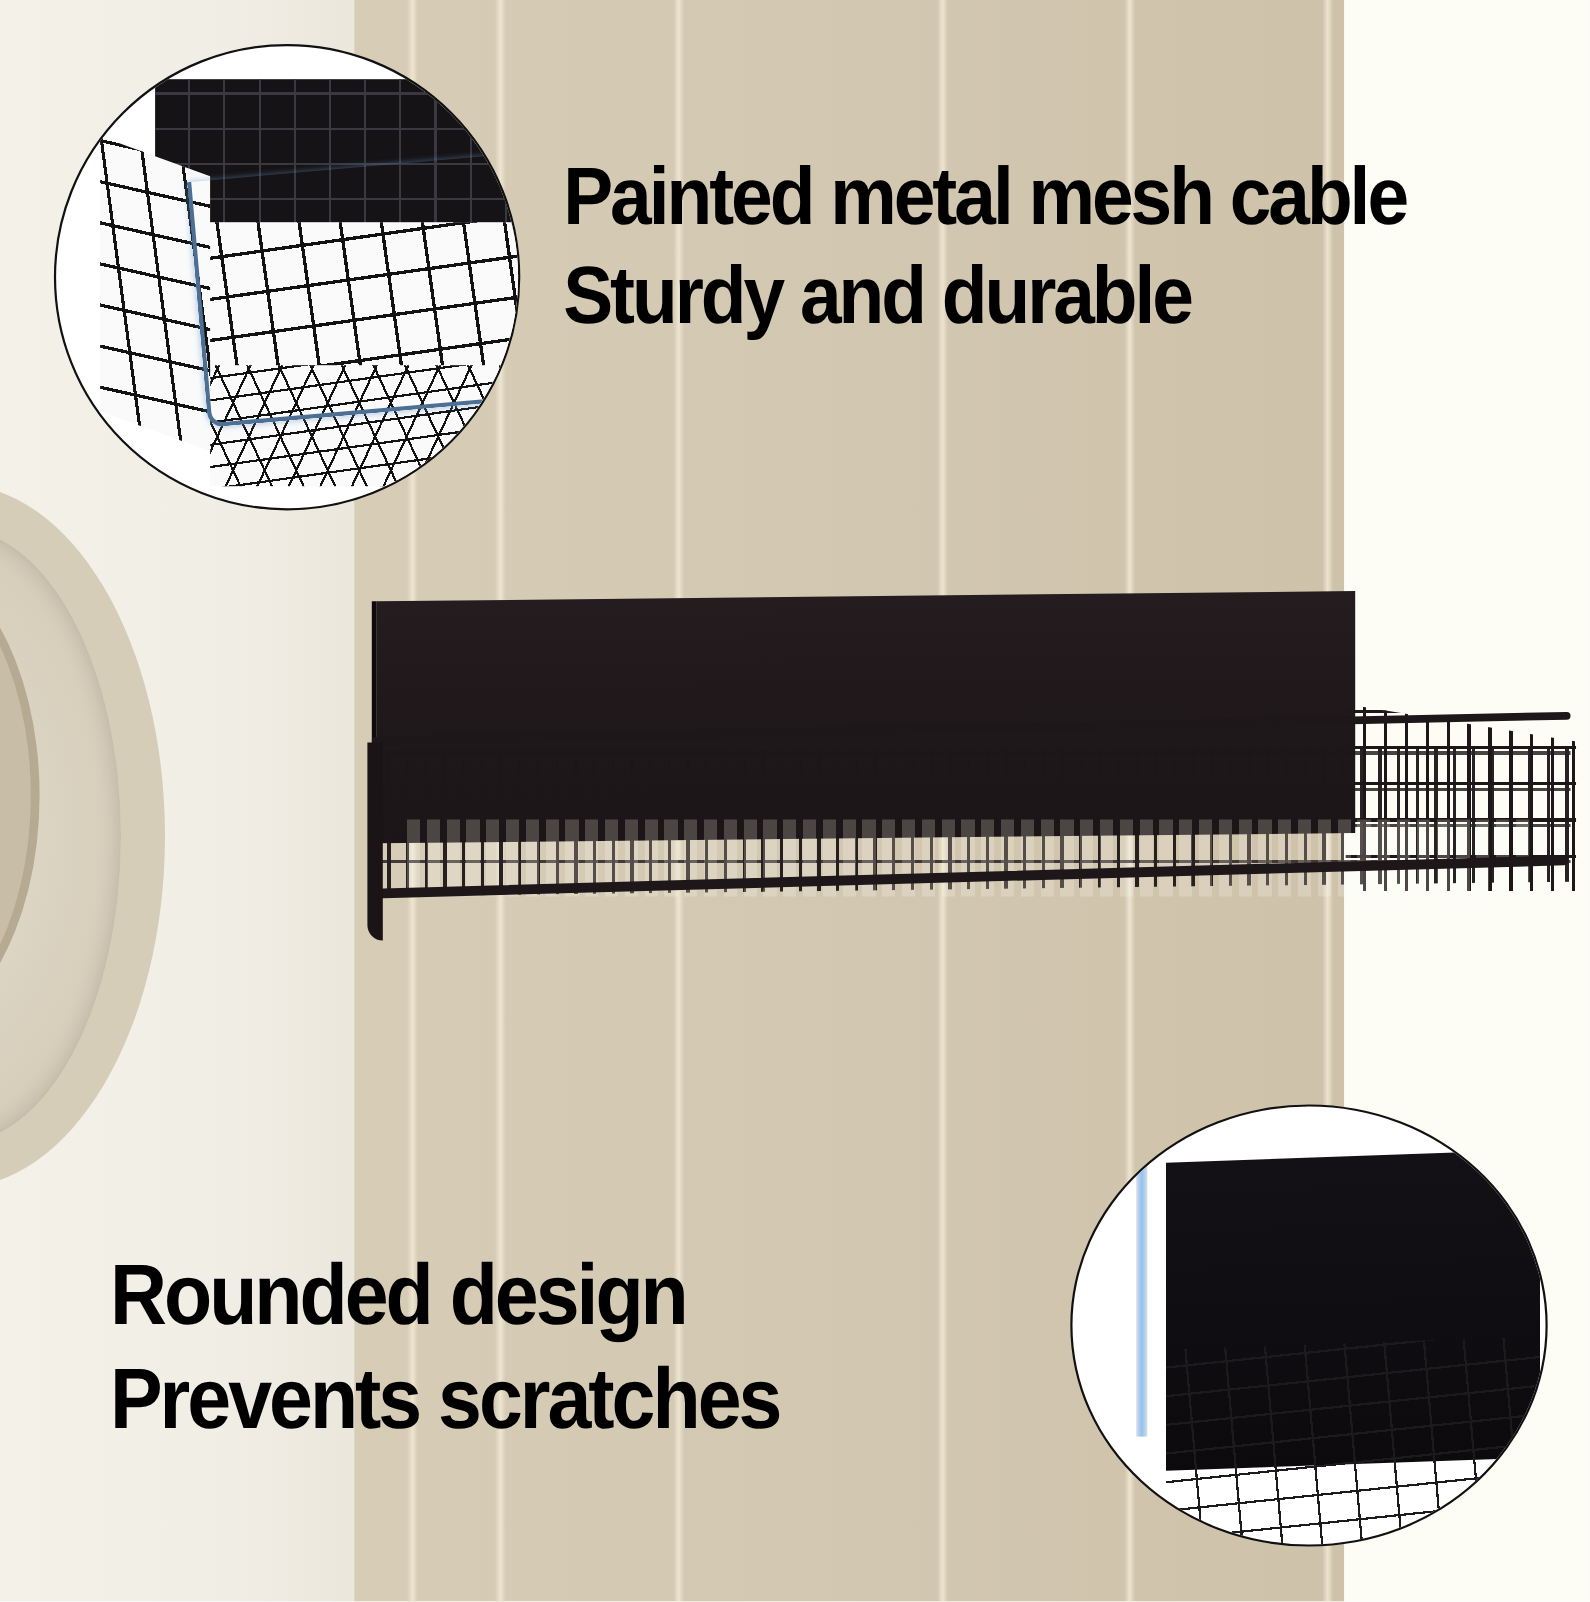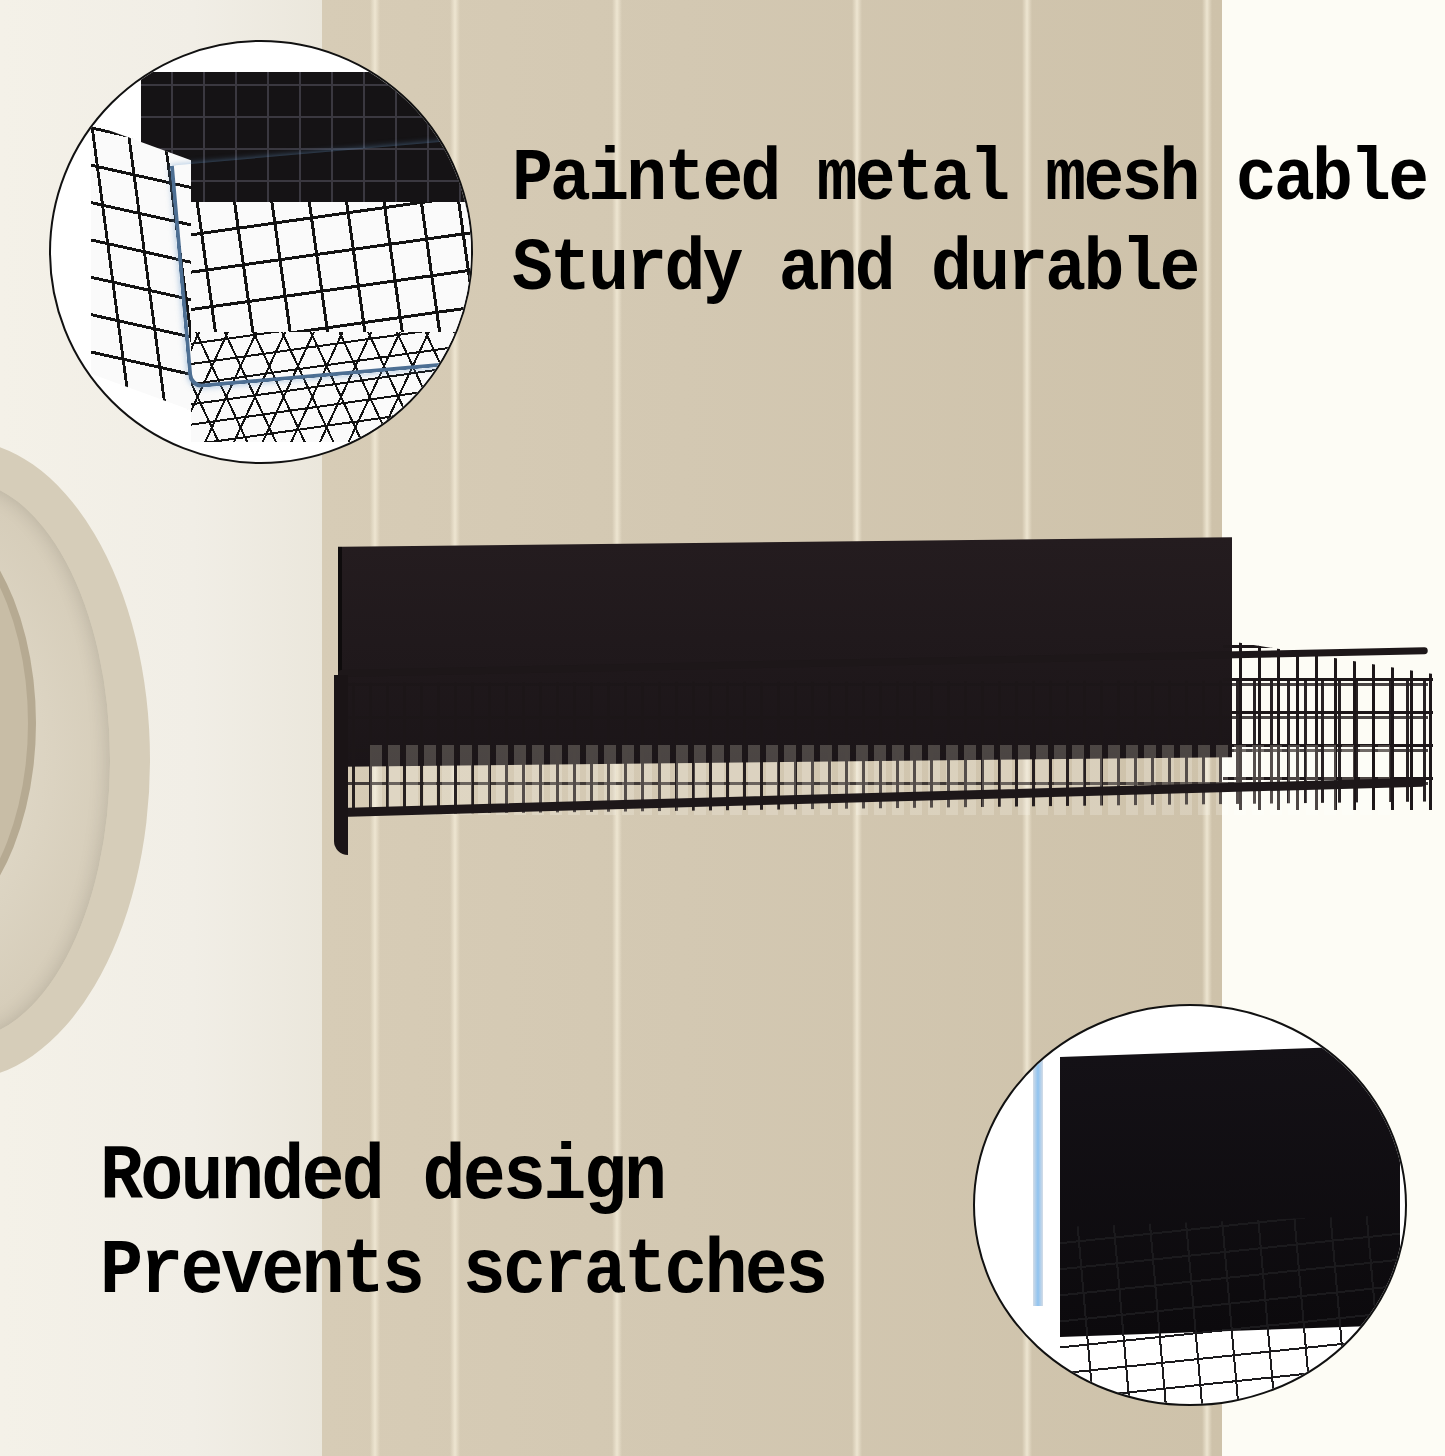--- a/index.html
+++ b/index.html
@@ -1,17 +1,17 @@
 <!DOCTYPE html>
 <html><head>
   <meta charset="utf-8">
   <style>
     html, body { margin: 0; padding: 0; }
     body { width: 1445px; height: 1456px; overflow: hidden; background: #fcfbf5; position: relative; font-family: "Liberation Sans", sans-serif; }
-    .scene { position: absolute; inset: 0; font-family: Liberation Mono, monospace; }
+    .scene { position: absolute; inset: 0; }
     .bg-left { position: absolute; left: 0; top: 0; width: 322px; height: 1456px; background: linear-gradient(90deg, #f4f1e8 0%, #f1eee6 60%, #ebe7dc 100%); }
     .washer-ring { position: absolute; left: -230px; top: 440px; width: 300px; height: 560px; border-radius: 50%; border: 40px solid #d6cdb9; background: radial-gradient(ellipse at 30% 50%, #e8e2d3, #cfc5b0); box-shadow: inset 0 0 20px rgba(0,0,0,0.15); }
     .washer-inner { position: absolute; left: -230px; top: 500px; width: 250px; height: 430px; border-radius: 50%; background: #c8bda6; border: 8px solid #b6aa92; }
     .wall { position: absolute; left: 322px; top: 0; width: 900px; height: 1456px; background: linear-gradient(90deg, #d7ccb6 0%, #d3c8b2 40%, #cec2aa 100%); }
     .groove { position: absolute; top: 0; width: 10px; height: 1456px; background: linear-gradient(90deg, rgba(255,250,235,0.0), rgba(240,232,212,0.9), rgba(255,250,235,0.0)); }
     .bg-right { position: absolute; left: 1222px; top: 0; width: 223px; height: 1456px; background: #fdfcf5; }
 
     
     .shelf { position: absolute; left: 330px; top: 540px; width: 1110px; height: 320px; }
     .shelf-back { position: absolute; left: 8px; top: 2px; width: 890px; height: 220px; background: linear-gradient(180deg, #241c1f 0%, #1b1518 100%); border-left: 4px solid #0e0b0c; transform: skewY(-0.6deg); }

